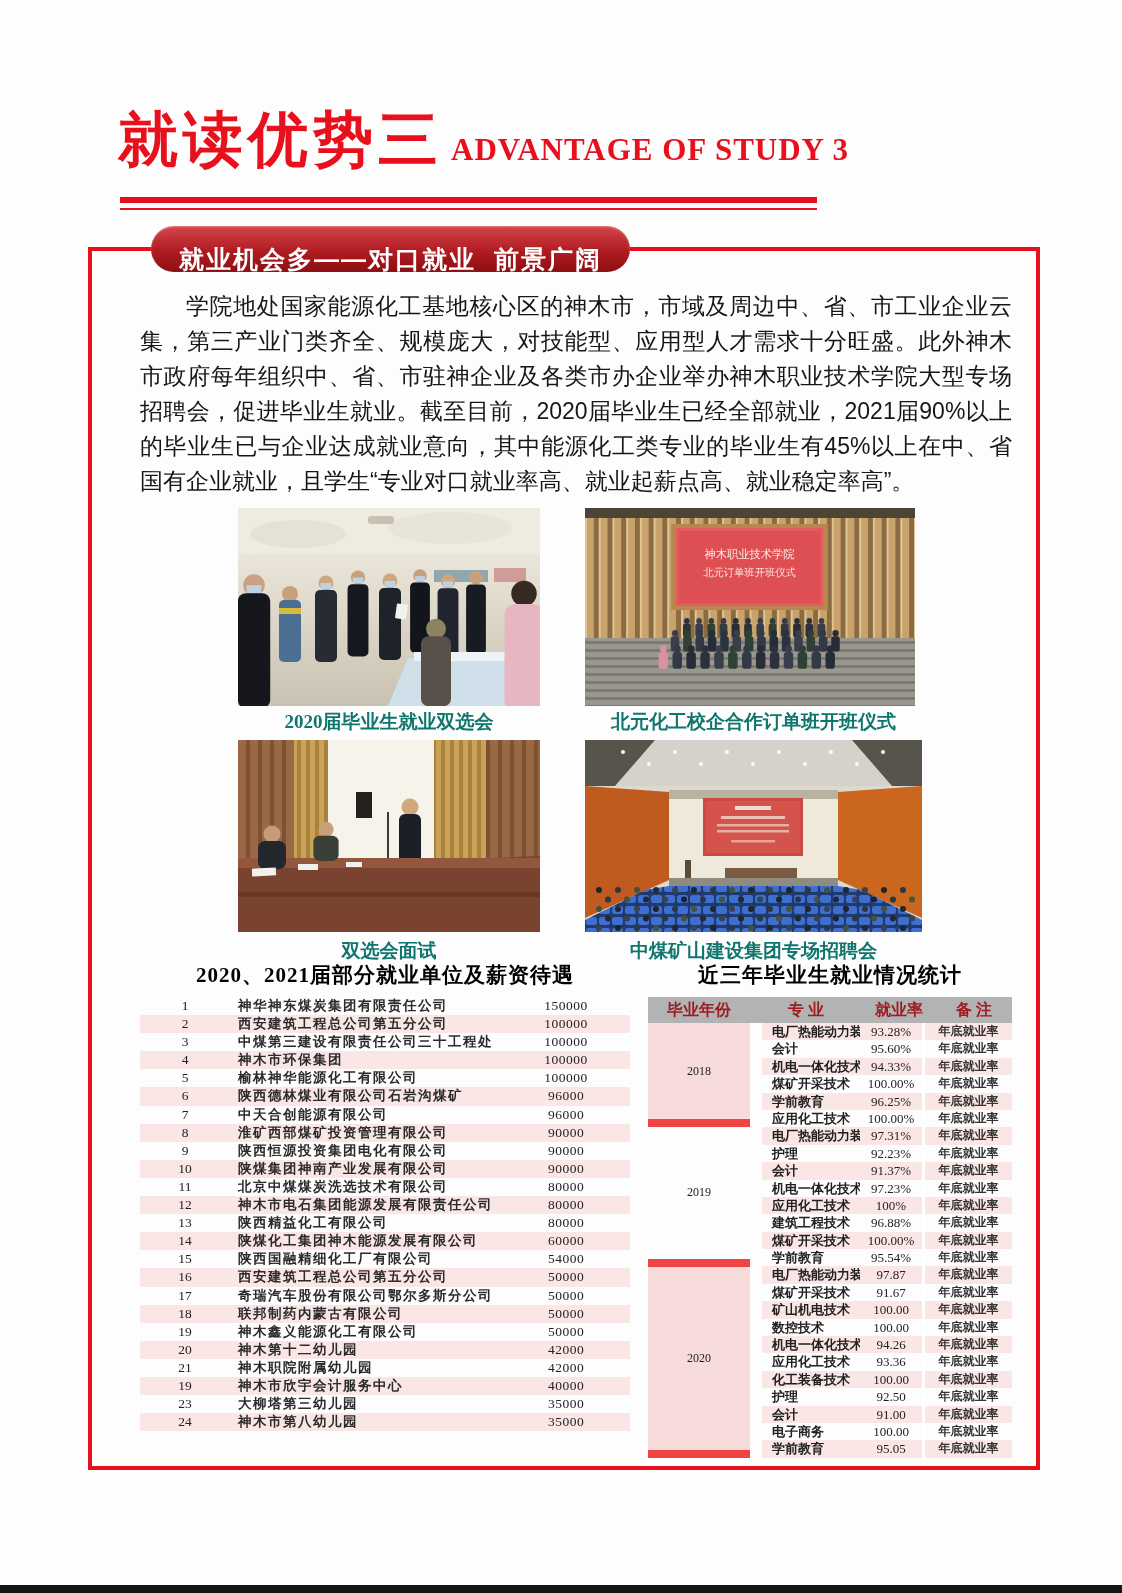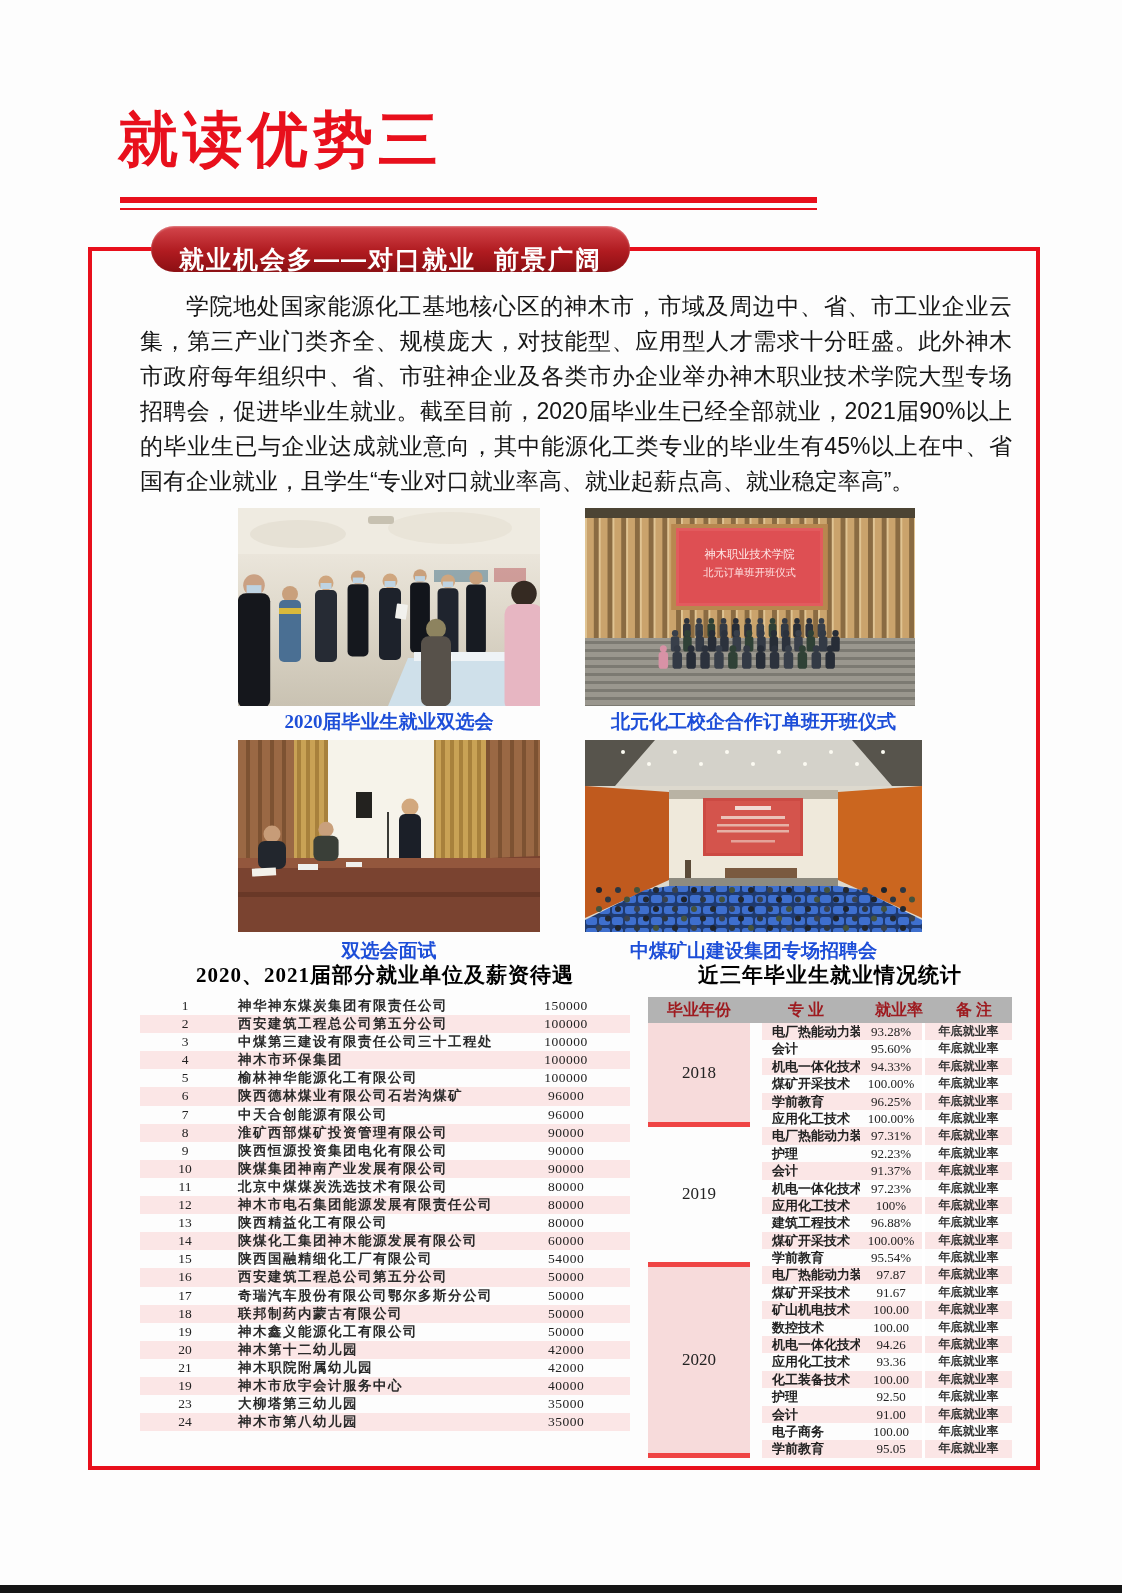--- a/index.html
+++ b/index.html
@@ -22,21 +22,21 @@
   
   .intro{position:absolute;left:140px;top:289px;width:872px;font-size:23px;line-height:35px;color:#161616;
          text-align:justify;text-indent:2em;font-weight:500;z-index:2;}
   
   .photo{position:absolute;overflow:hidden;background:#ccc;}
   .photo svg{display:block;width:100%;height:100%;}
   #ph1{left:238px;top:508px;width:302px;height:198px;}
   #ph2{left:585px;top:508px;width:330px;height:198px;}
   #ph3{left:238px;top:740px;width:302px;height:192px;}
   #ph4{left:585px;top:740px;width:337px;height:192px;}
-  .caption{position:absolute;text-align:center;font-family:"Liberation Serif",serif;font-size:19px;font-weight:600;color:#1d4ed8;}
+  .caption{position:absolute;text-align:center;font-family:"Liberation Serif",serif;font-size:19px;font-weight:600;color:#0f766e;}
   #cap1{left:238px;top:709px;width:302px;}
   #cap2{left:585px;top:709px;width:337px;}
   #cap3{left:238px;top:938px;width:302px;}
   #cap4{left:585px;top:938px;width:337px;}
   
   .tbl-title{position:absolute;top:961px;font-family:"Liberation Serif",serif;font-size:21px;font-weight:700;color:#000;
              text-align:center;letter-spacing:1px;}
   #stitle{left:140px;width:490px;}
   #etitle{left:648px;width:364px;}
   
@@ -54,38 +54,39 @@
   
   .etable{position:absolute;left:648px;top:997px;width:364px;}
   .eh-year{width:102px;text-align:center;font-size:16px;}
   .eh-spec{width:112px;text-align:center;font-size:16px;}
   .eh-rate{width:74px;text-align:center;font-size:16px;}
   .eh-note{width:76px;text-align:center;font-size:16px;}
   .ebody{display:flex;}
   .eyears{width:102px;}
   .egap{width:12px;}
   .erows{width:250px;}
-  .eyear{display:flex;align-items:center;justify-content:center;font-family:"Liberation Serif",serif;font-size:17px;
-         color:#222;border-bottom:5px solid #ef4444;}
+  .eyear{display:flex;align-items:center;justify-content:center;font-family:"Liberation Serif",serif;font-size:12px;
+         color:#222;border-bottom:8px solid #ef4444;}
   .eyear.ypink{background:#f7dbdb;}
   .erow{display:flex;height:17.4px;line-height:17.5px;font-family:"Liberation Serif",serif;color:#222;}
   .erow.alt{background:#fbe6e6;}
   .ec-spec{width:98px;padding-left:10px;font-size:13px;font-weight:700;white-space:nowrap;overflow:hidden;}
   .ec-rate{width:62px;text-align:center;font-size:13px;}
   .ec-note{width:90px;text-align:center;font-size:12px;font-weight:700;border-left:3px solid #fff;color:#333;}
   
   .bottom-bar{position:absolute;left:0;bottom:0;width:100%;height:8px;background:#151515;}
 </style>
 </head>
 <body>
 
 <div class="page">
 
   <div class="title-row">
     <span class="title-cn">就读优势三</span>
+    <span class="title-en">ADVANTAGE OF STUDY 3</span>
   </div>
   <div class="rule rule-thick"></div>
   <div class="rule rule-thin"></div>
 
   <div class="frame"></div>
   <div class="banner">就业机会多——对口就业  前景广阔</div>
 
   <p class="intro">学院地处国家能源化工基地核心区的神木市，市域及周边中、省、市工业企业云集，第三产业门类齐全、规模庞大，对技能型、应用型人才需求十分旺盛。此外神木市政府每年组织中、省、市驻神企业及各类市办企业举办神木职业技术学院大型专场招聘会，促进毕业生就业。截至目前，2020届毕业生已经全部就业，2021届90%以上的毕业生已与企业达成就业意向，其中能源化工类专业的毕业生有45%以上在中、省国有企业就业，且学生“专业对口就业率高、就业起薪点高、就业稳定率高”。</p>
 
   <div class="photo" id="ph1">

